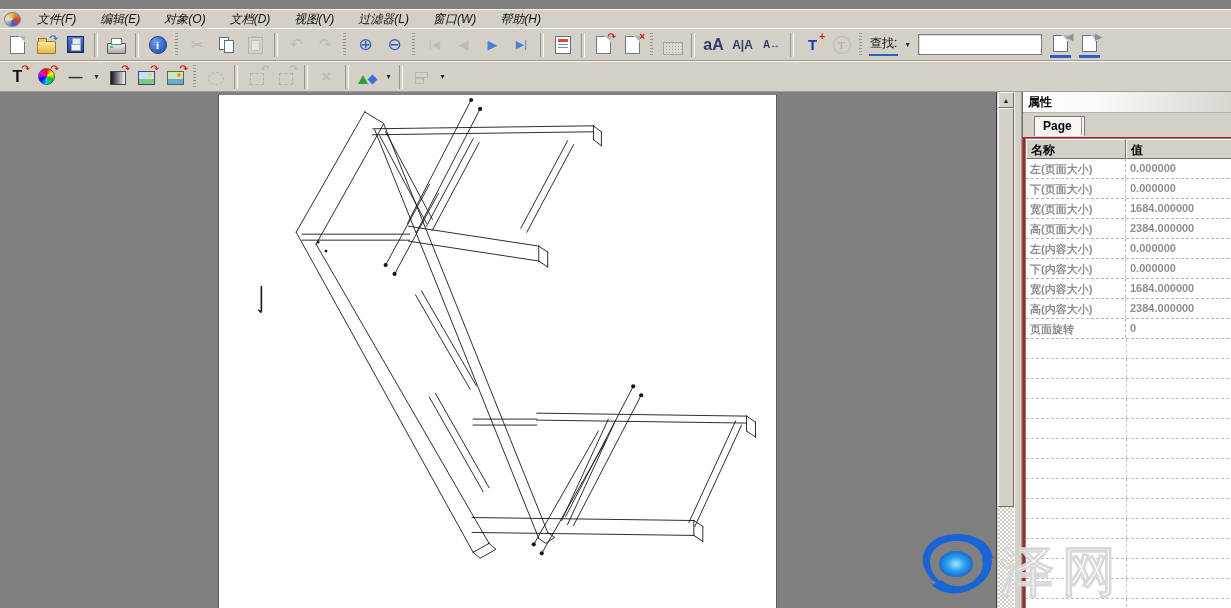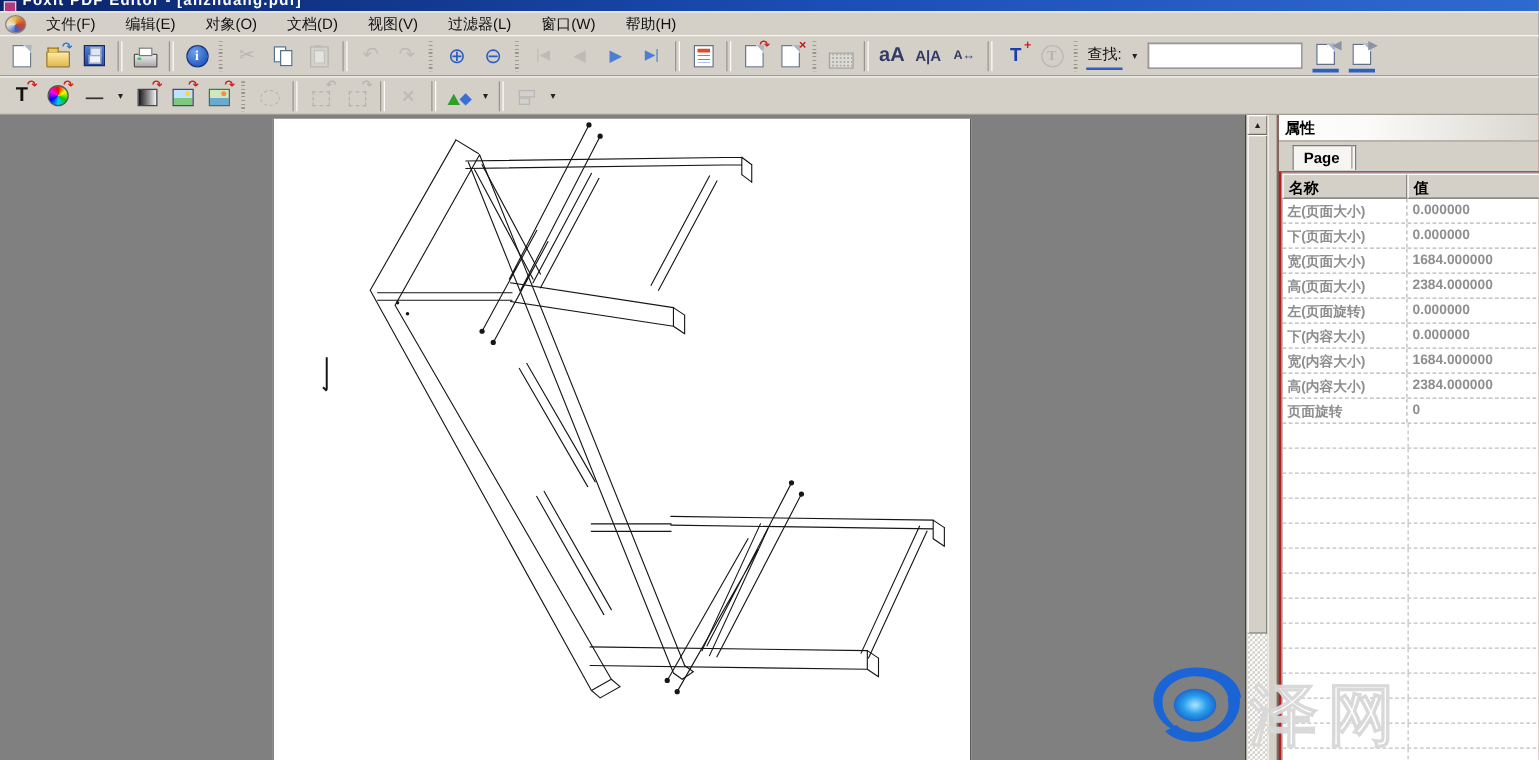--- a/index.html
+++ b/index.html
@@ -130,28 +130,24 @@
   .wmlogo{position:absolute;left:916px;top:531px;width:82px;height:66px;z-index:50;pointer-events:none;}
   .wmtext{position:absolute;left:1000px;top:536px;z-index:50;pointer-events:none;
     font-size:54px;font-weight:bold;color:#ffffff;letter-spacing:8px;
     -webkit-text-stroke:1px #d8d8d8;opacity:.95;font-family:"DejaVu Sans",sans-serif;}
 </style>
 </head>
 <body>
 
 <div id="app">
 
-  <div class="titlebar">
-    <div class="ticon"></div>
-    <div class="ttext">Foxit PDF Editor - [anzhuang.pdf]</div>
-  </div>
 
   <div class="menubar">
     <div class="appicon"></div>
-    <div id="menu-items" style="display:flex;align-items:flex-end;">
+    <div id="menu-items" style="display:flex;align-items:flex-end;font-style:italic;">
         <span class="mitem">文件(F)</span>
         <span class="mitem">编辑(E)</span>
         <span class="mitem">对象(O)</span>
         <span class="mitem">文档(D)</span>
         <span class="mitem">视图(V)</span>
         <span class="mitem">过滤器(L)</span>
         <span class="mitem">窗口(W)</span>
         <span class="mitem">帮助(H)</span>
       </div>
   </div>
@@ -392,21 +388,21 @@
           </div>
           <div class="prow">
             <div class="pcell c1">宽(页面大小)</div>
             <div class="pcell c2">1684.000000</div>
           </div>
           <div class="prow">
             <div class="pcell c1">高(页面大小)</div>
             <div class="pcell c2">2384.000000</div>
           </div>
           <div class="prow">
-            <div class="pcell c1">左(页面旋转)</div>
+            <div class="pcell c1">左(内容大小)</div>
             <div class="pcell c2">0.000000</div>
           </div>
           <div class="prow">
             <div class="pcell c1">下(内容大小)</div>
             <div class="pcell c2">0.000000</div>
           </div>
           <div class="prow">
             <div class="pcell c1">宽(内容大小)</div>
             <div class="pcell c2">1684.000000</div>
           </div>

